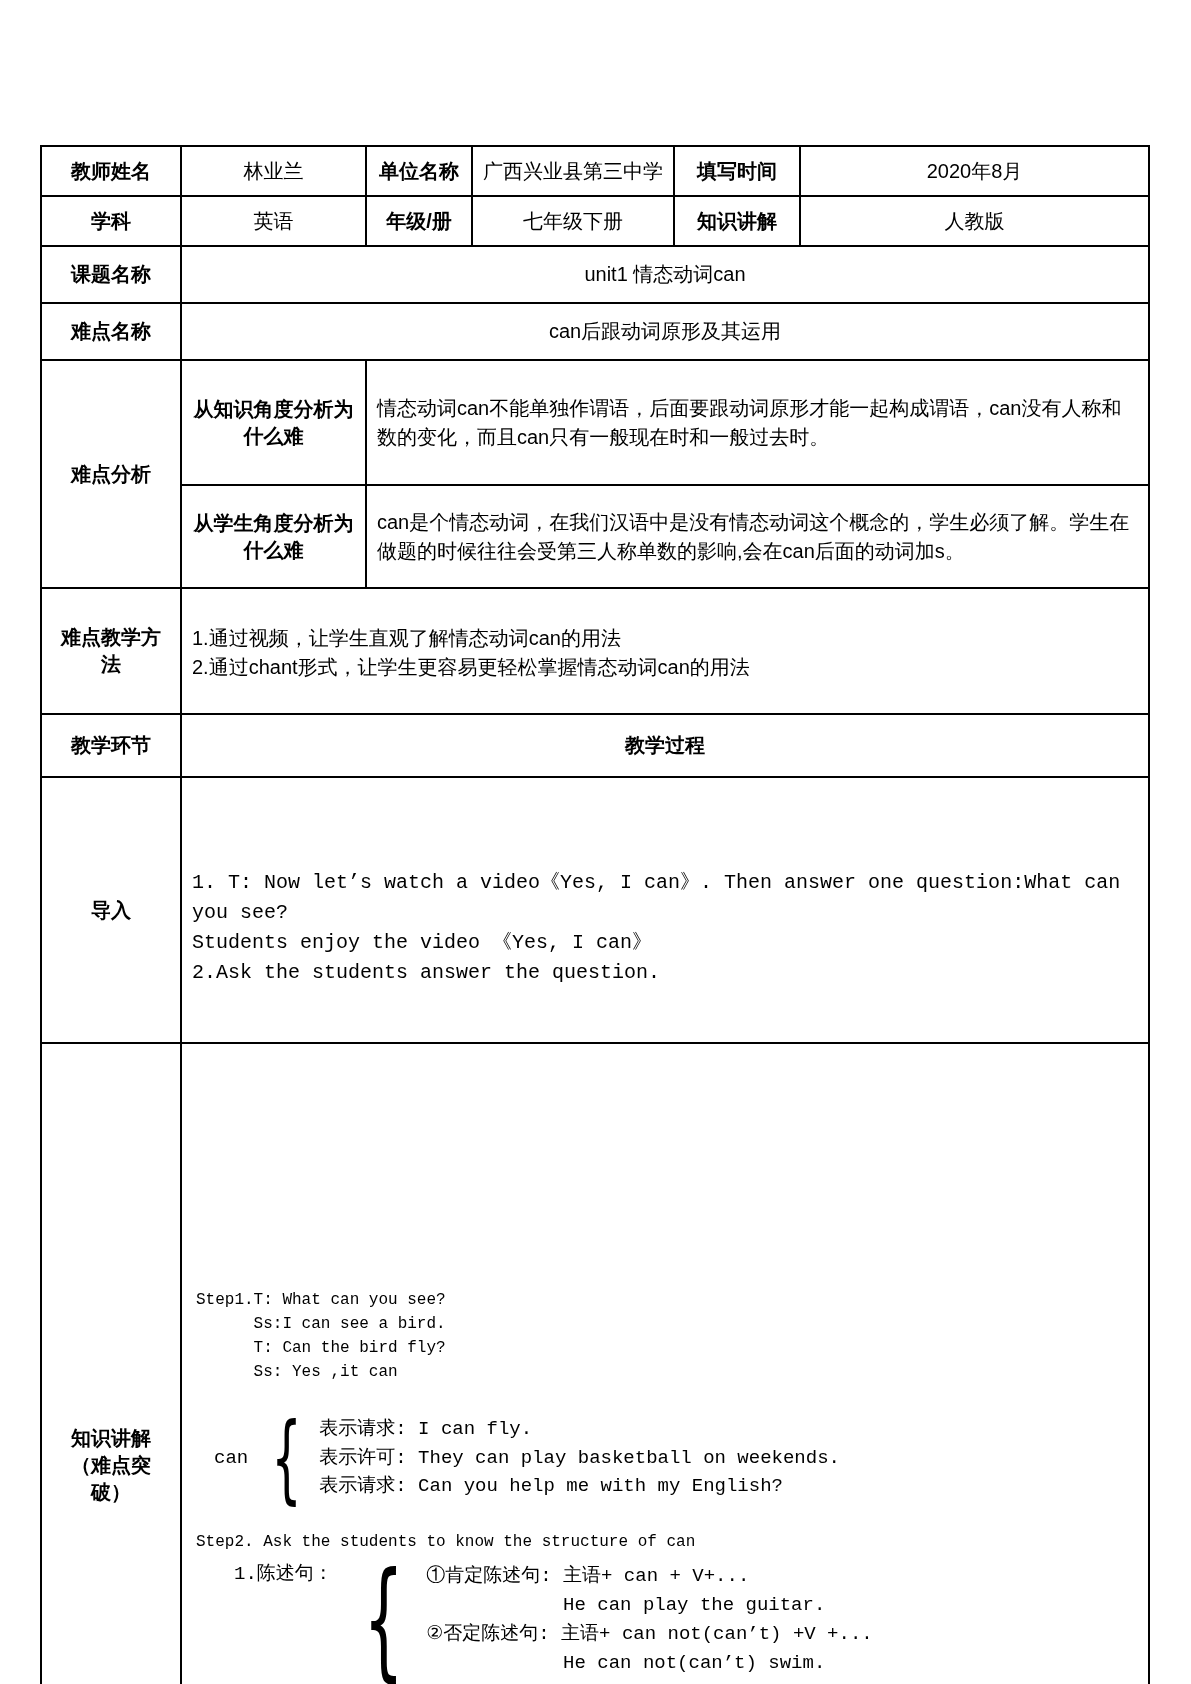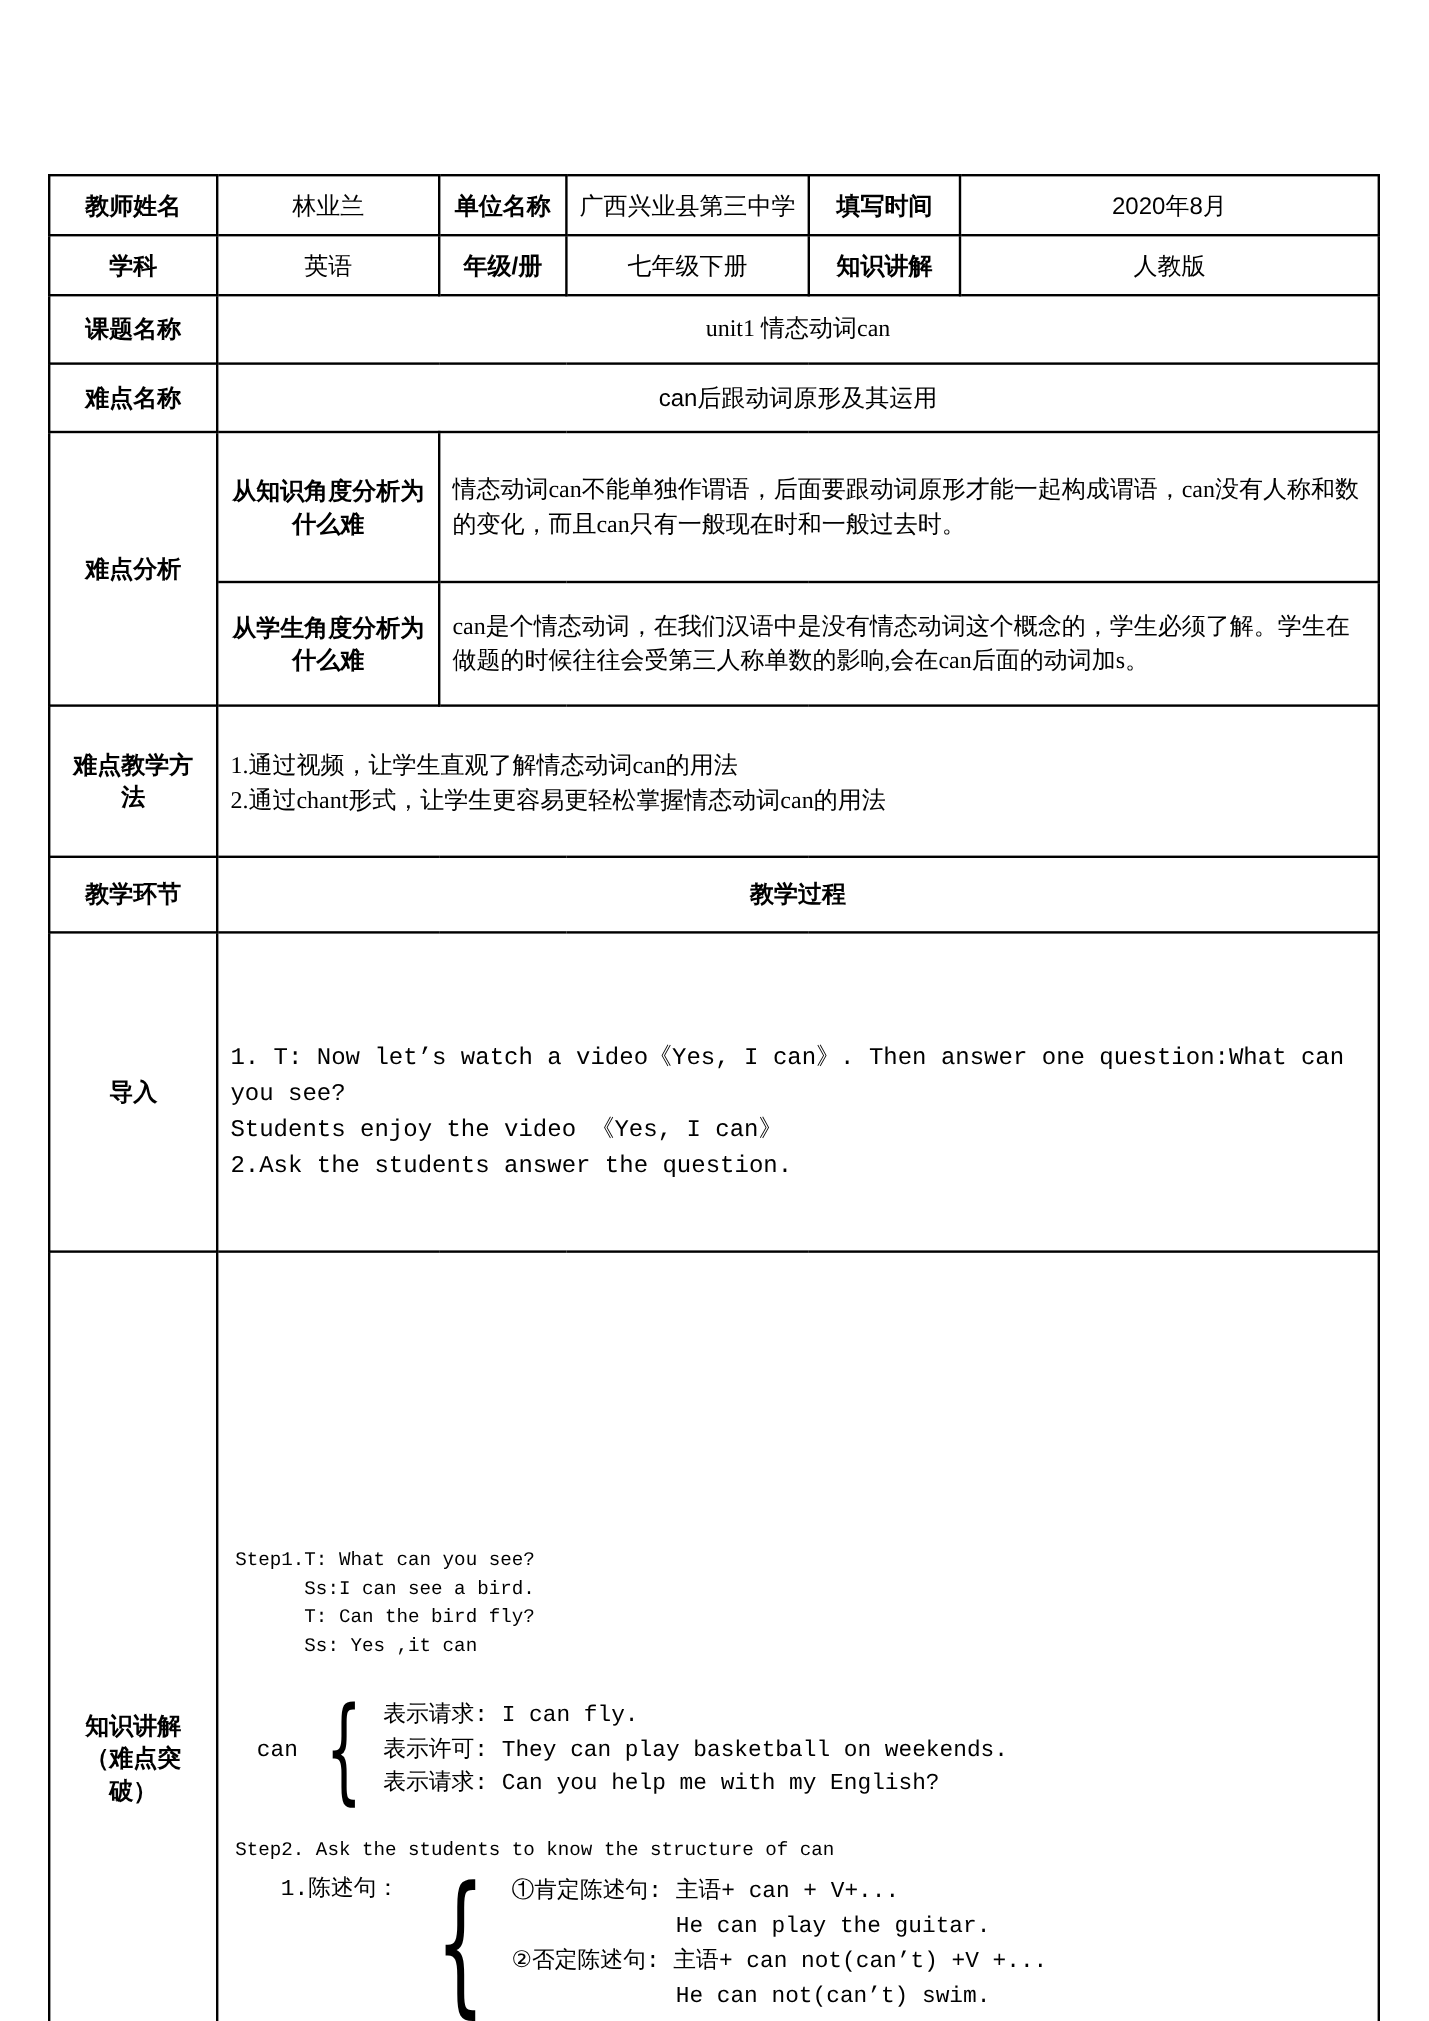--- a/index.html
+++ b/index.html
@@ -45,21 +45,21 @@
   }
   .val-bold {
     font-family: "Liberation Sans", sans-serif;
     font-weight: normal;
     text-align: center;
     font-size: 20px;
   }
   .center { text-align: center; }
   .pre { white-space: pre-wrap; }
   .serif-txt {
-    font-family: Liberation Serif, serif;
+    font-family: Liberation Sans, sans-serif;
     font-size: 21px;
     line-height: 1.45;
     margin-left: 34px;
   }
   .mono-txt {
     font-family: "Liberation Mono", monospace;
     font-size: 16px;
     line-height: 1.5;
     white-space: pre-wrap;
   }

